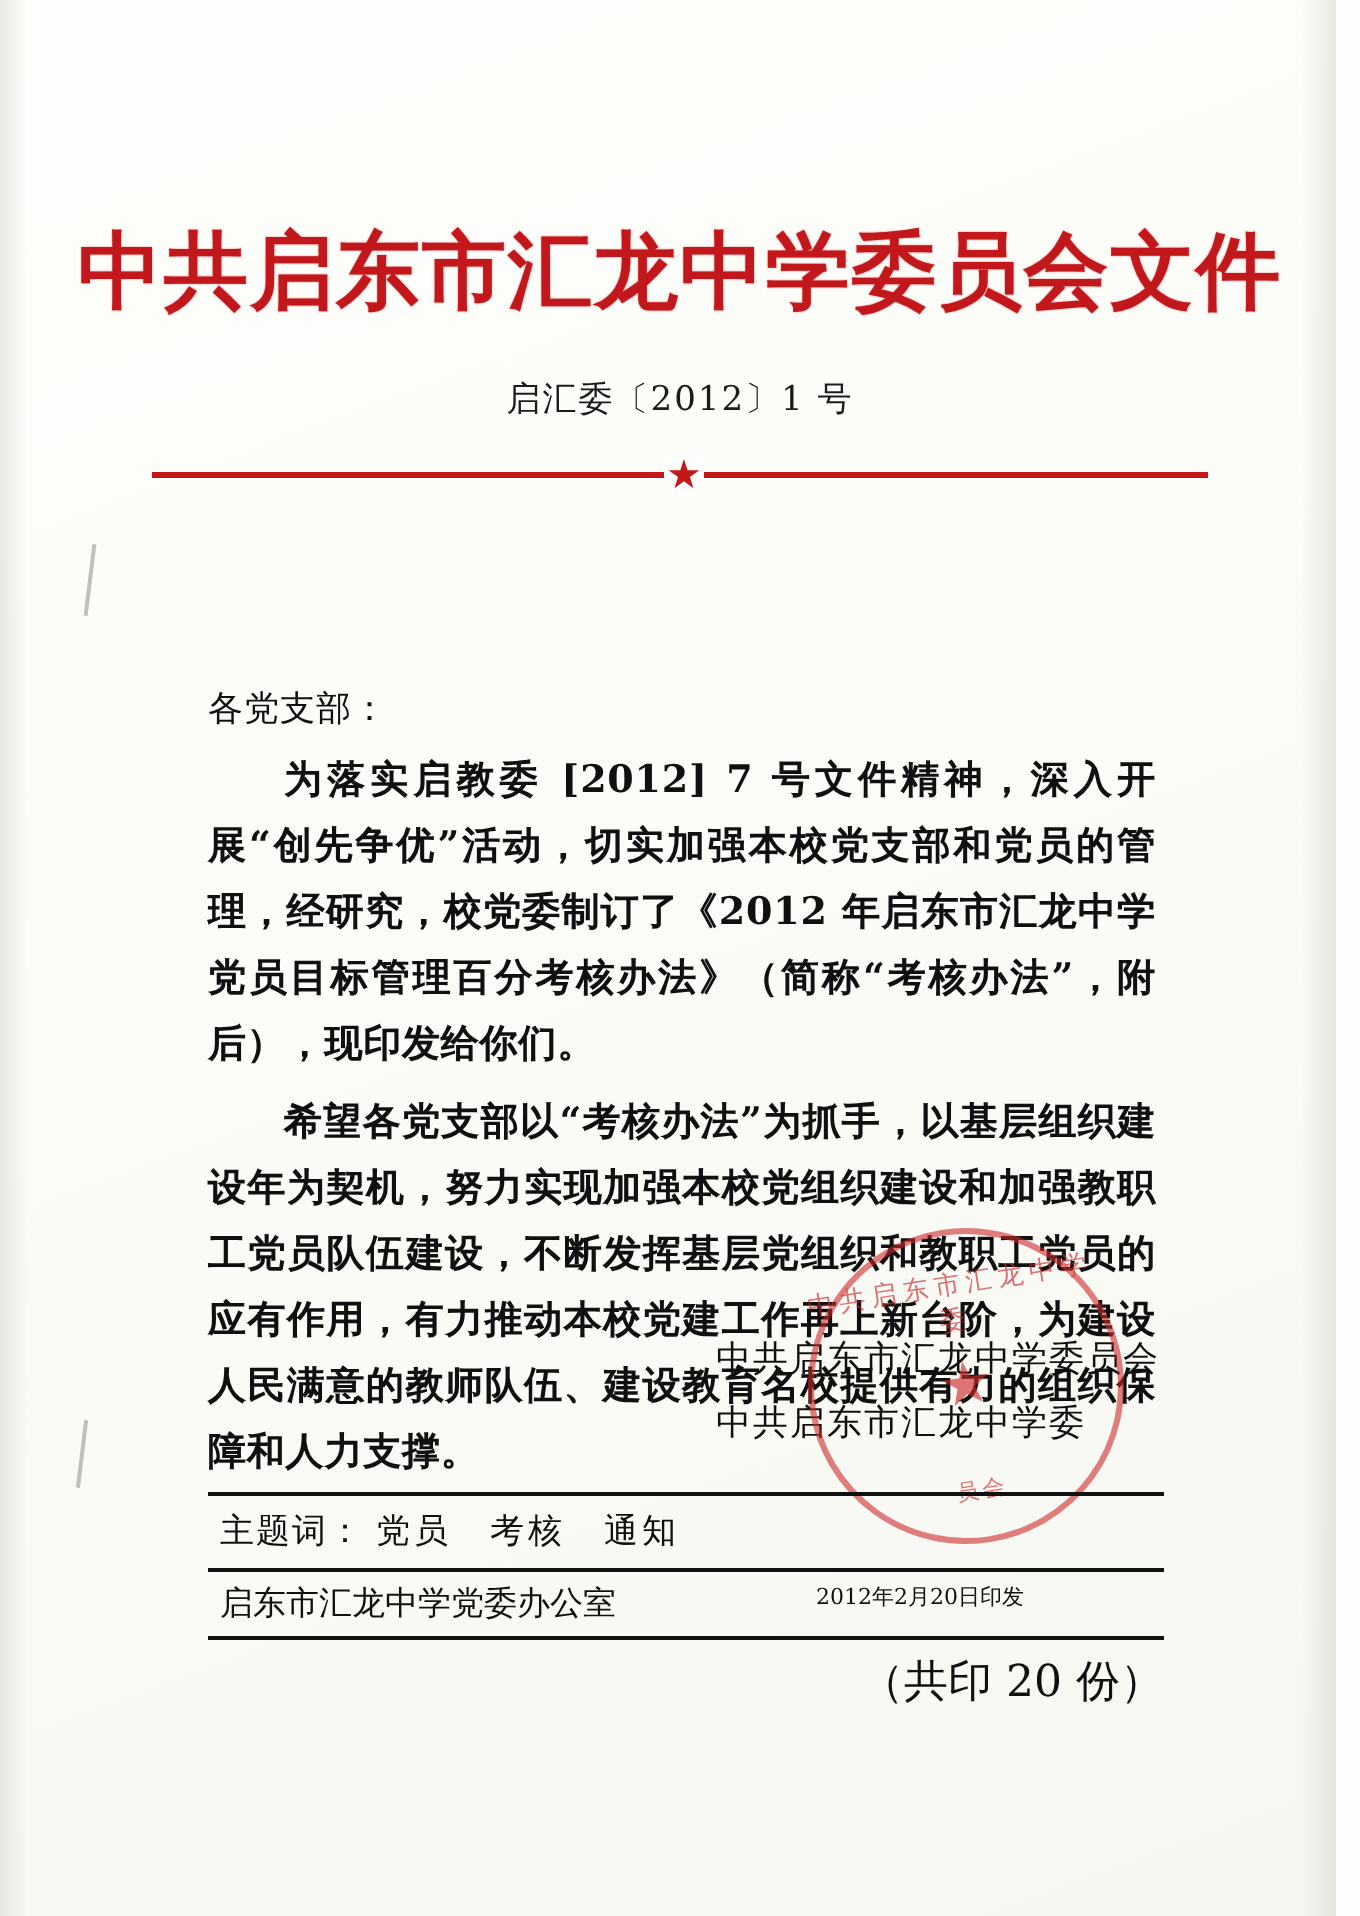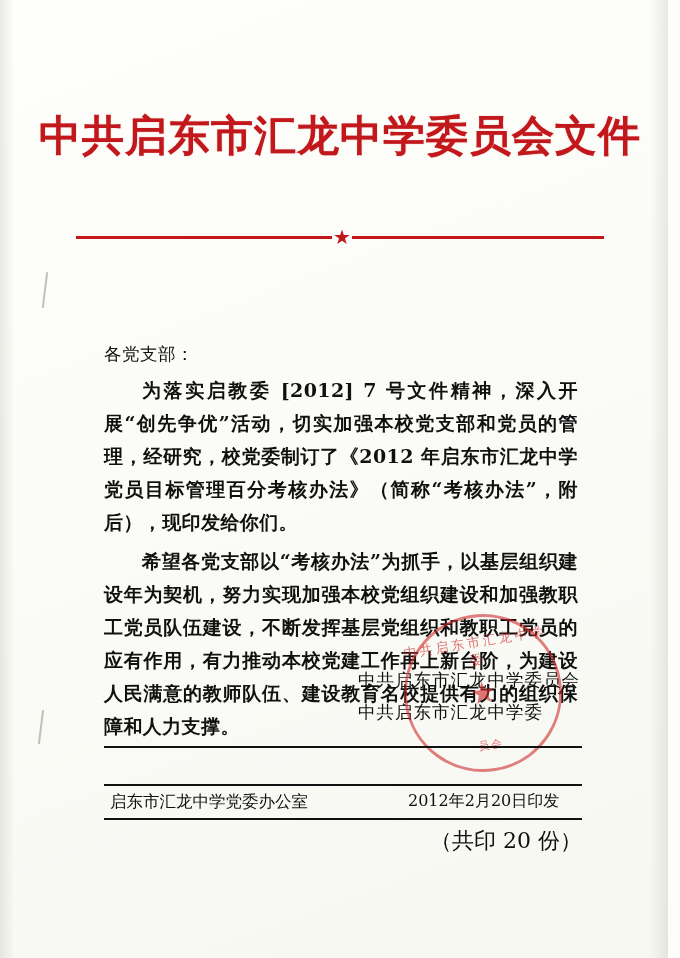--- a/index.html
+++ b/index.html
@@ -197,21 +197,21 @@
     position: absolute;
     top: 791px;
     left: 110px;
     font-size: 16.5px;
     color: #101010;
   }
   .print-date {
     position: absolute;
     top: 791px;
     left: 408px;
-    font-size: 16px;
+    font-size: 11px;
     color: #101010;
   }
   .copies {
     position: absolute;
     top: 826px;
     left: 0;
     width: 582px;
     text-align: right;
     font-size: 22px;
     color: #101010;
@@ -231,20 +231,21 @@
 </head>
 <body>
 
 <div class="page">
 
   <div class="scan-mark sm1"></div>
   <div class="scan-mark sm2"></div>
 
   <div class="doc-title">中共启东市汇龙中学委员会文件</div>
 
+  <div class="doc-number">启汇委〔2012〕1 号</div>
 
   <div class="red-rule"></div>
   <div class="red-star">★</div>
 
 
   <div class="addressee">各党支部：</div>
 
   <div class="body-text">
     <p>为落实启教委 [2012] 7 号文件精神，深入开展“创先争优”活动，切实加强本校党支部和党员的管理，经研究，校党委制订了《2012 年启东市汇龙中学党员目标管理百分考核办法》（简称“考核办法”，附后），现印发给你们。</p>
     <p>希望各党支部以“考核办法”为抓手，以基层组织建设年为契机，努力实现加强本校党组织建设和加强教职工党员队伍建设，不断发挥基层党组织和教职工党员的应有作用，有力推动本校党建工作再上新台阶，为建设人民满意的教师队伍、建设教育名校提供有力的组织保障和人力支撑。</p>
@@ -256,20 +257,23 @@
   </div>
 
   <div class="seal">
     <div class="seal-top-text">中共启东市汇龙中学委</div>
     <div class="seal-star">★</div>
     <div class="seal-bottom-text">员会</div>
   </div>
 
   <div class="footer-rule fr1"></div>
 
+  <div class="keywords">
+    <span class="kw-label">主题词：</span><span class="kw-items">党员　考核　通知</span>
+  </div>
 
   <div class="footer-rule fr2"></div>
 
   <div class="issuer">启东市汇龙中学党委办公室</div>
   <div class="print-date">2012年2月20日印发</div>
 
   <div class="footer-rule fr3"></div>
 
   <div class="copies">（共印 20 份）</div>
 

